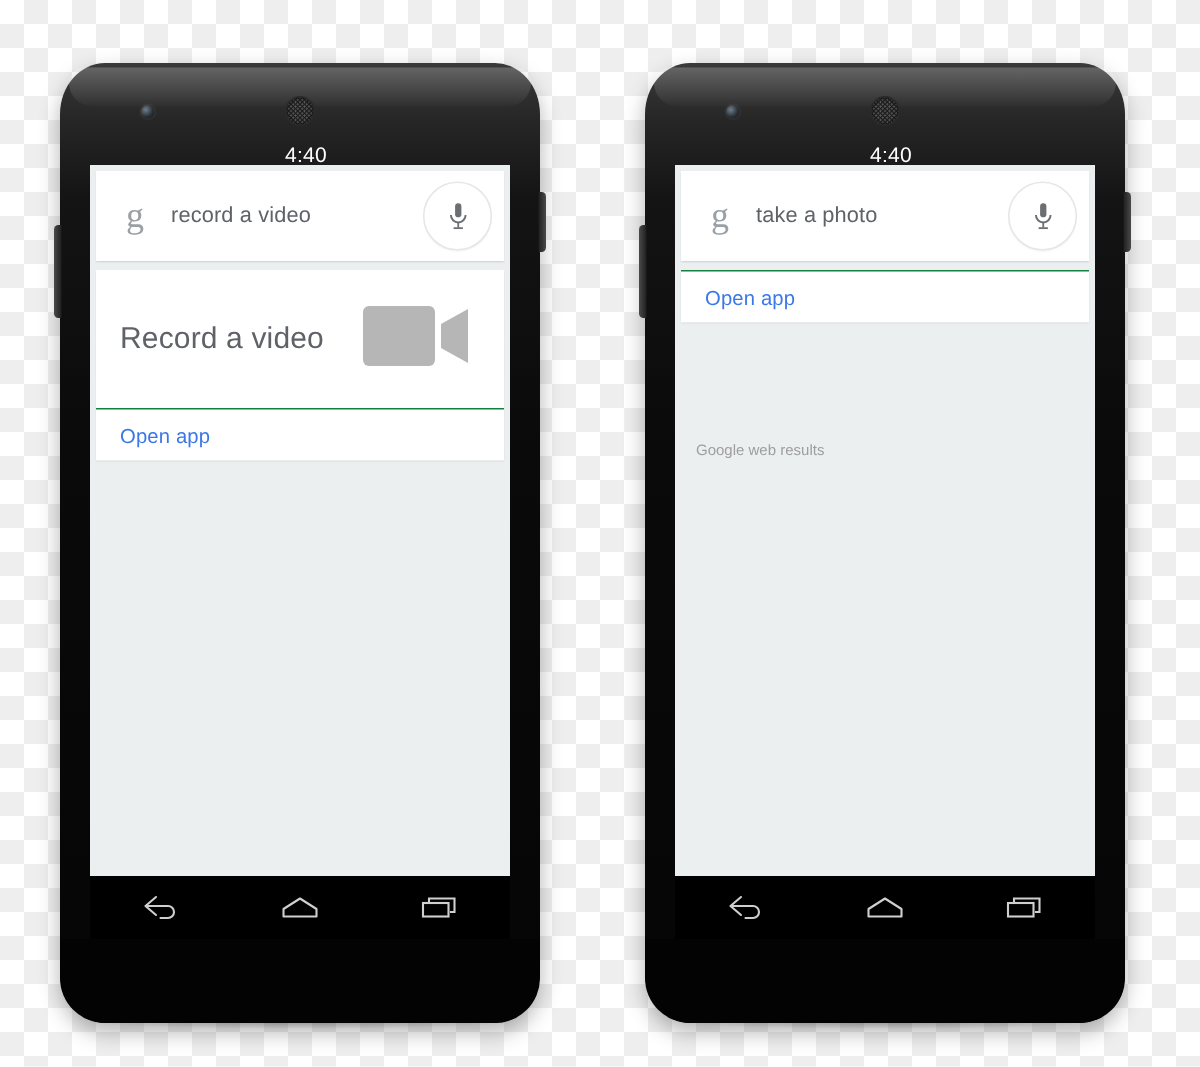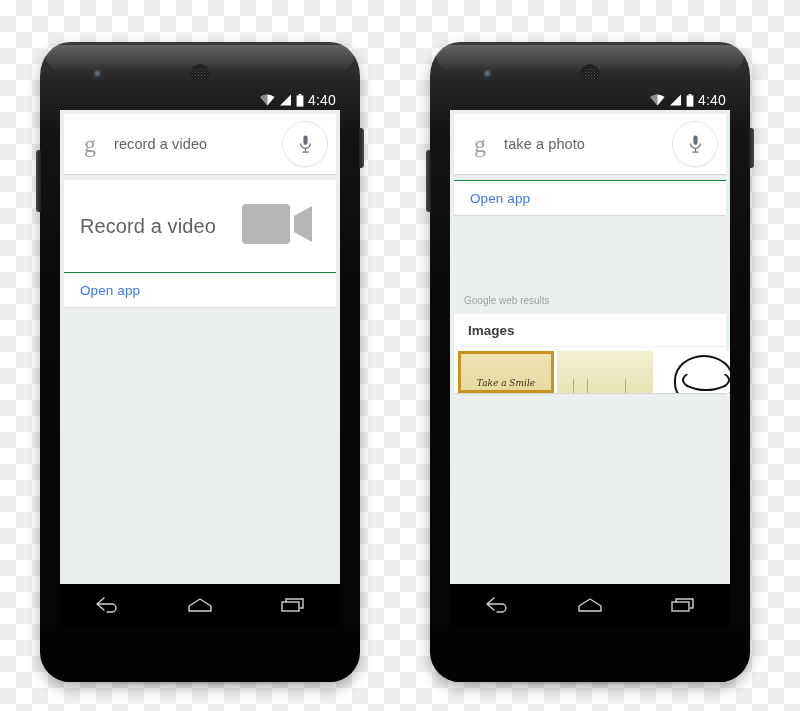--- a/index.html
+++ b/index.html
@@ -74,21 +74,21 @@
   .btn-power{
     position:absolute; right:-4px; top:86px;
     width:5px; height:40px; border-radius:0 3px 3px 0;
     background: linear-gradient(270deg,#4a4a4a,#1f1f1f);
   }
 
   
   .statusbar{
     position:absolute; left:32px; right:20px; top:48px; height:20px;
     display:flex; align-items:center; justify-content:flex-end;
-    gap:4px; color:#ffffff; padding-right:4px;
+    gap:4px; color:#ffffff; padding-right:4px;flex-direction:column;
   }
   .sb-time{ font-size:14px; letter-spacing:0.2px; font-weight:400; line-height:1; }
   .sb-icon{ display:block; }
 
   
   .screen{
     position:absolute;
     left:20px; right:20px; top:68px;
     height:474px;
     background:#eceff0;
@@ -338,34 +338,20 @@
       <div class="card">
         <div class="openapp-row">
           <span class="openapp-link">Open app</span>
         </div>
       </div>
 
       <div style="height:62px;"></div>
 
       <div class="section-label">Google web results</div>
 
-      <div class="card tight">
-        <div class="images-head">Images</div>
-        <div class="thumb-row">
-          <div class="thumb t1">
-            <span class="cap">Take a Smile</span>
-          </div>
-          <div class="thumb t2">
-            <span class="sticks"></span>
-          </div>
-          <div class="thumb t3">
-            <span class="face"></span>
-          </div>
-        </div>
-      </div>
 
     </div>
 
     <div class="navbar">
       <span class="navbtn">
         <svg width="24" height="16" viewBox="0 0 24 16">
           <path d="M2 7 L9 1 M2 7 L9 13 M2 7 H17 a4 4 0 0 1 0 8 H12" fill="none" stroke="#cfcfcf" stroke-width="1.4" stroke-linecap="round" stroke-linejoin="round"></path>
         </svg>
       </span>
       <span class="navbtn">

